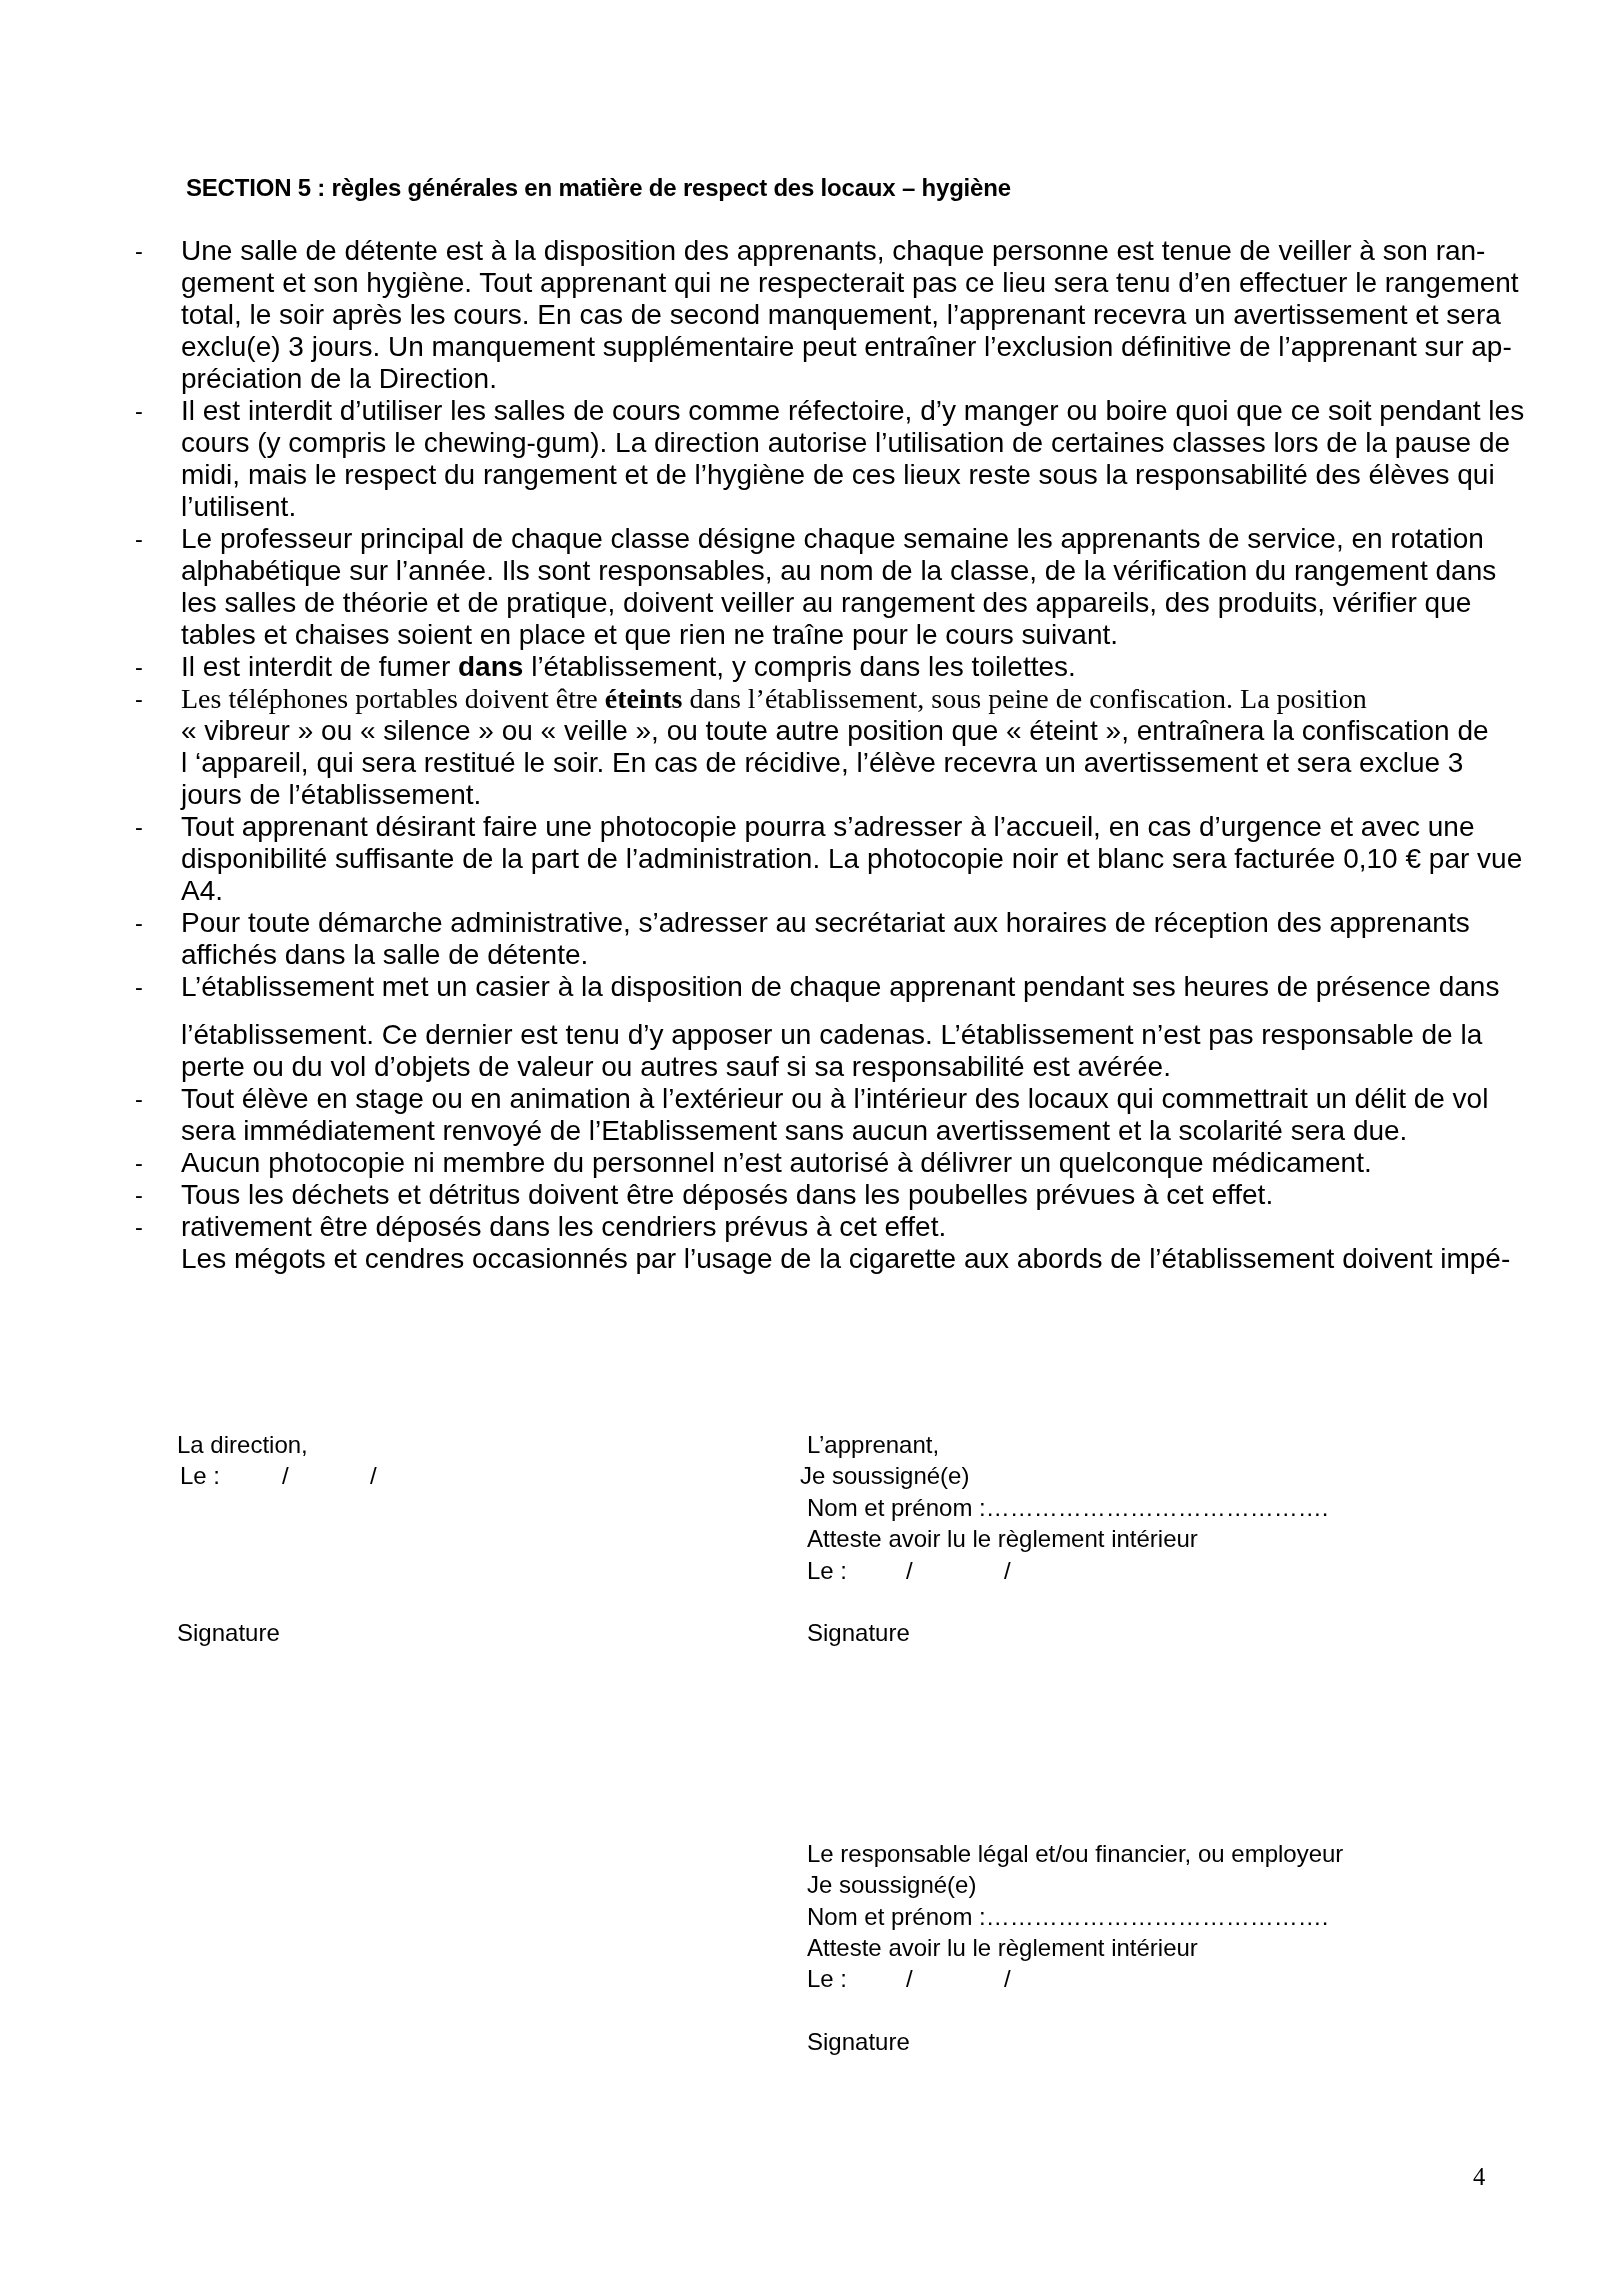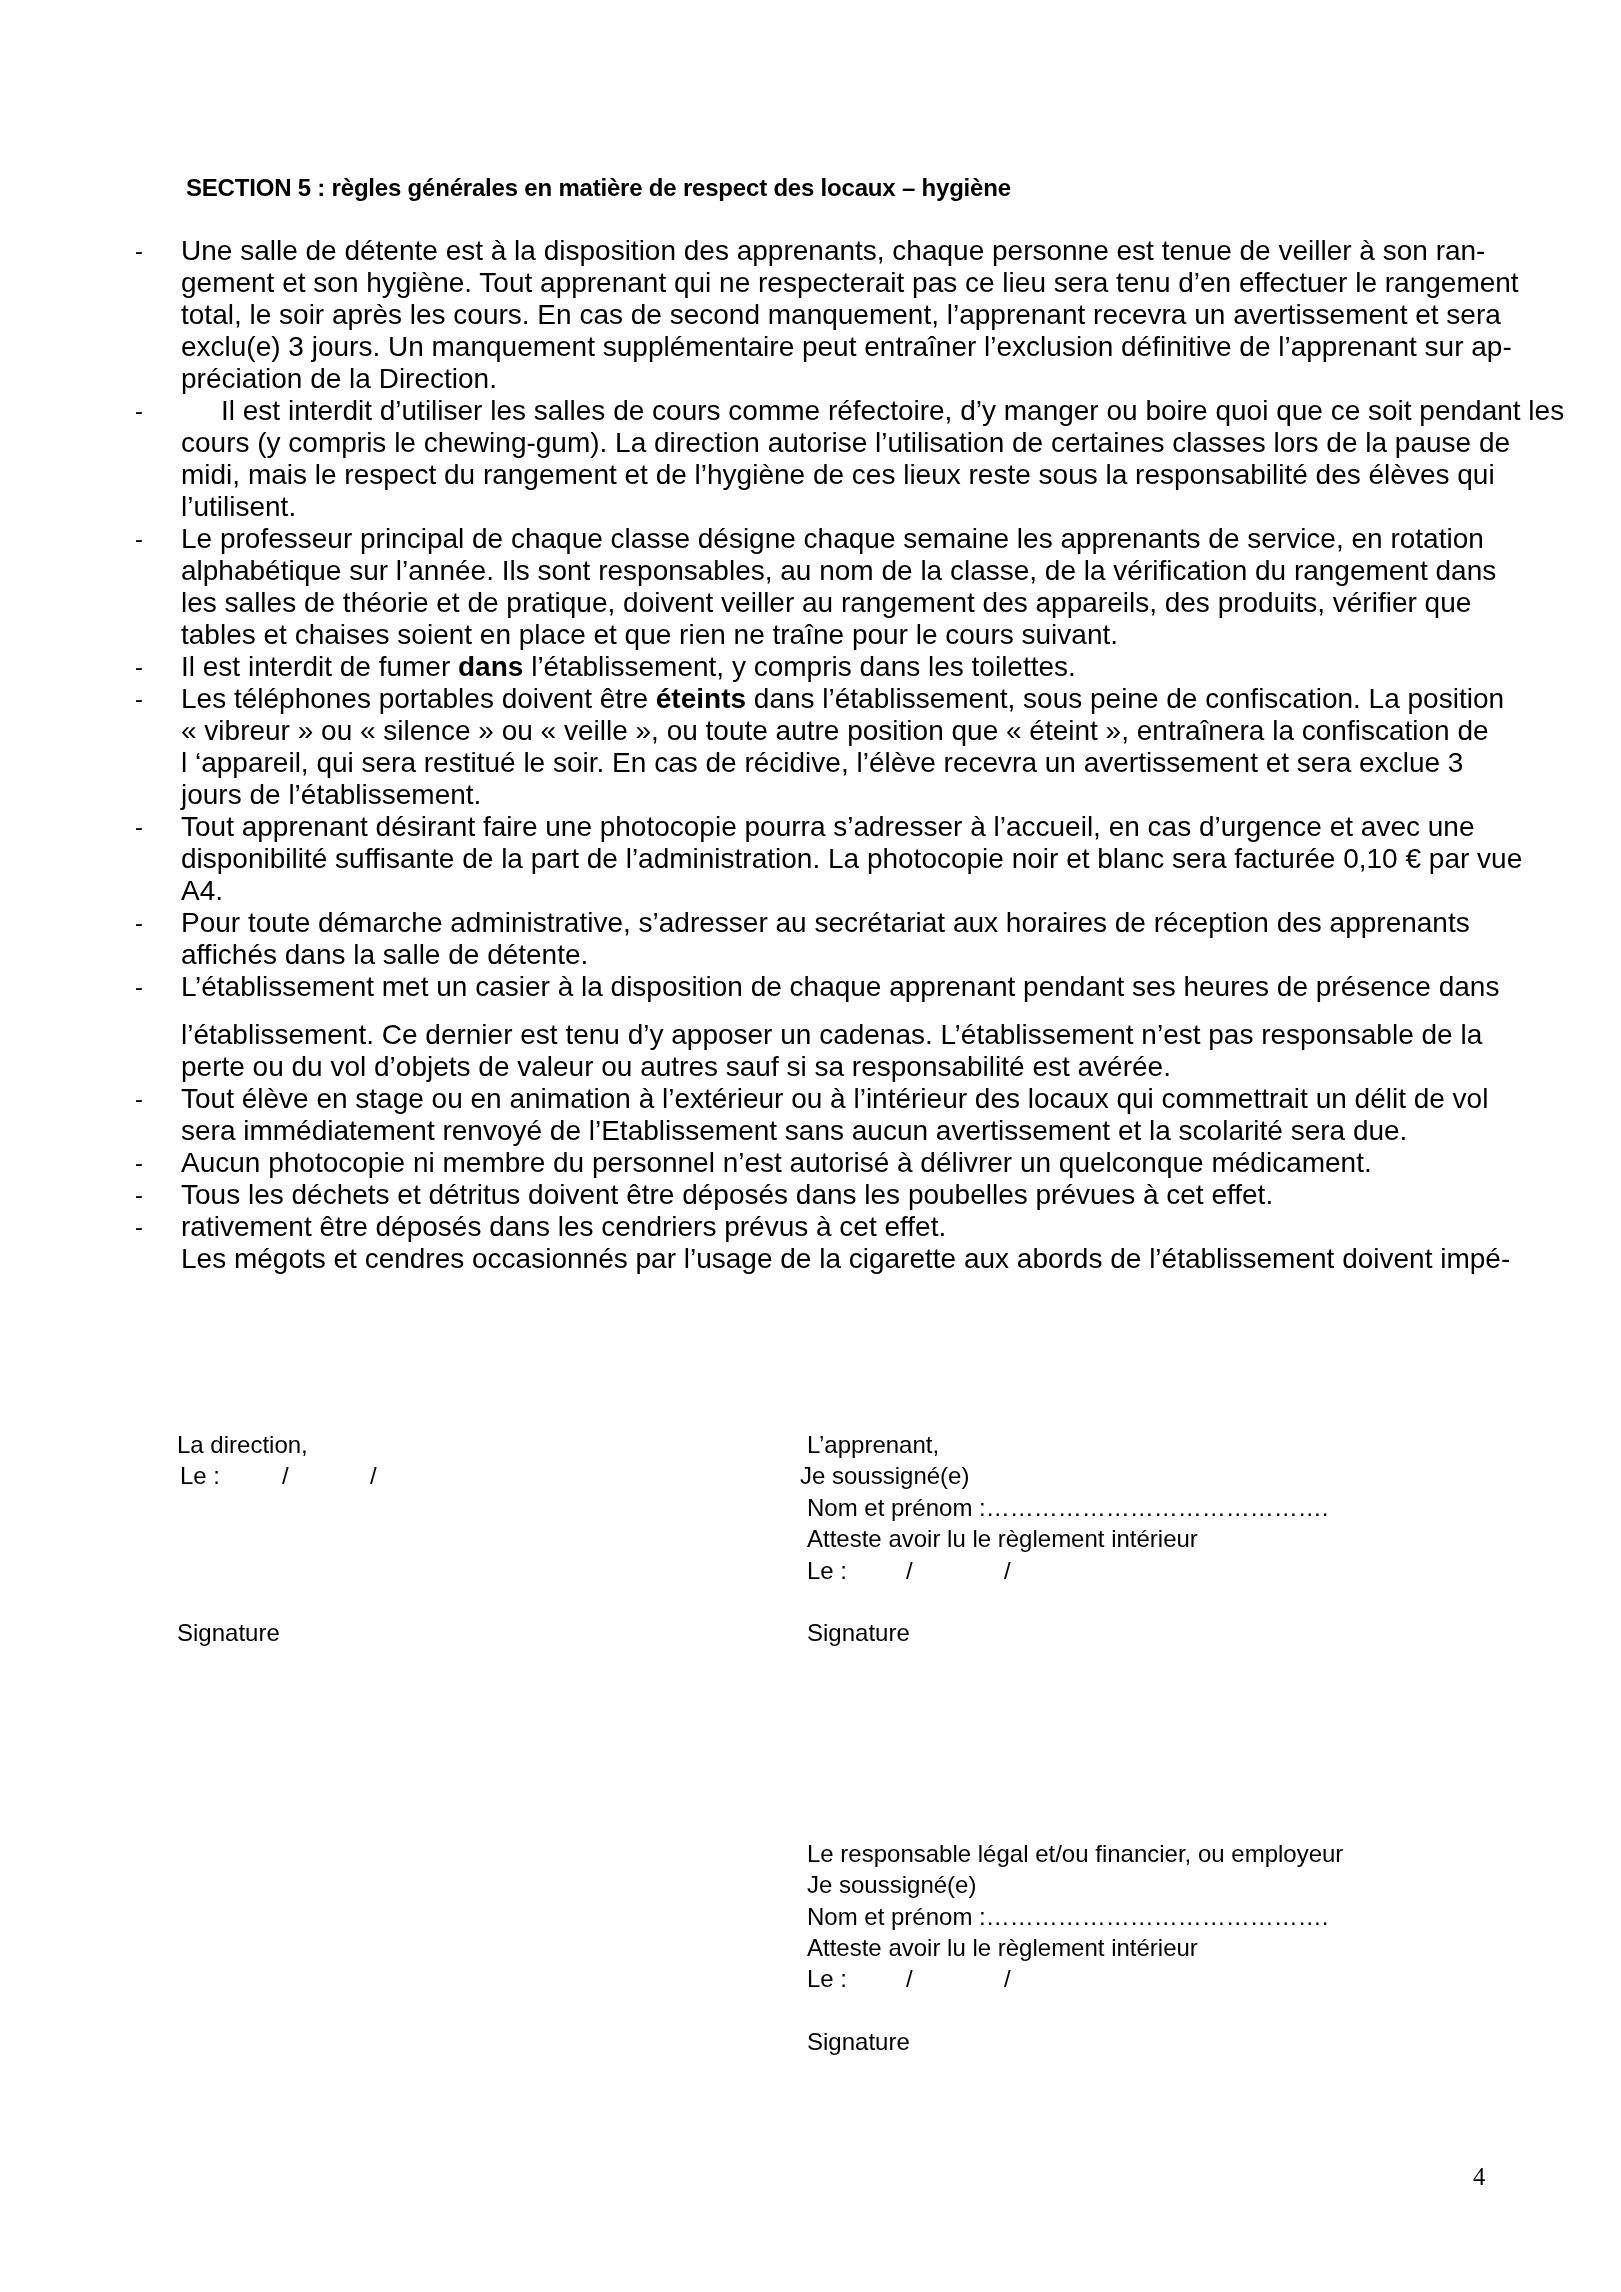--- a/index.html
+++ b/index.html
@@ -31,42 +31,42 @@
       <span class="dash">-</span>
       <span class="line" style="display: block; text-align: left; text-align-last: left;"><span style="white-space: nowrap;">Une salle de détente est à la disposition des apprenants, chaque personne est tenue de veiller à son ran-</span></span>
       <span class="line" style="display: block; text-align: left; text-align-last: left;"><span style="white-space: nowrap;">gement et son hygiène. Tout apprenant qui ne respecterait pas ce lieu sera tenu d’en effectuer le rangement</span></span>
       <span class="line" style="display: block; text-align: left; text-align-last: left;"><span style="white-space: nowrap;">total, le soir après les cours. En cas de second manquement, l’apprenant recevra un avertissement et sera</span></span>
       <span class="line" style="display: block; text-align: left; text-align-last: left;"><span style="white-space: nowrap;">exclu(e) 3 jours. Un manquement supplémentaire peut entraîner l’exclusion définitive de l’apprenant sur ap-</span></span>
       <span class="line last">préciation de la Direction.</span>
     </div>
 
     <div class="item">
       <span class="dash">-</span>
-      <span class="line" style="display: block; text-align: right; text-align-last: left; margin-left: 40px;"><span style="white-space: nowrap;">Il est interdit d’utiliser les salles de cours comme réfectoire, d’y manger ou boire quoi que ce soit pendant les</span></span>
+      <span class="line" style="display: block; text-align: right; text-align-last: left;"><span style="white-space: nowrap;">Il est interdit d’utiliser les salles de cours comme réfectoire, d’y manger ou boire quoi que ce soit pendant les</span></span>
       <span class="line" style="display: block; text-align: left; text-align-last: left;"><span style="white-space: nowrap;">cours (y compris le chewing-gum). La direction autorise l’utilisation de certaines classes lors de la pause de</span></span>
       <span class="line" style="display: block; text-align: left; text-align-last: left;"><span style="white-space: nowrap;">midi, mais le respect du rangement et de l’hygiène de ces lieux reste sous la responsabilité des élèves qui</span></span>
       <span class="line last">l’utilisent.</span>
     </div>
 
     <div class="item">
       <span class="dash">-</span>
       <span class="line" style="display: block; text-align: left; text-align-last: left;"><span style="white-space: nowrap;">Le professeur principal de chaque classe désigne chaque semaine les apprenants de service, en rotation</span></span>
       <span class="line" style="display: block; text-align: left; text-align-last: left;"><span style="white-space: nowrap;">alphabétique sur l’année. Ils sont responsables, au nom de la classe, de la vérification du rangement dans</span></span>
       <span class="line" style="display: block; text-align: left; text-align-last: left;"><span style="white-space: nowrap;">les salles de théorie et de pratique, doivent veiller au rangement des appareils, des produits, vérifier que</span></span>
       <span class="line last">tables et chaises soient en place et que rien ne traîne pour le cours suivant.</span>
     </div>
 
     <div class="item">
       <span class="dash">-</span>
       <span class="line last"><span>Il est interdit de fumer </span><b>dans</b><span> l’établissement, y compris dans les toilettes.</span></span>
     </div>
 
     <div class="item">
       <span class="dash">-</span>
-      <span class="line" style="display: block; word-spacing: 0px; text-align: left; text-align-last: left;"><span style="white-space: nowrap;"><span>Les téléphones portables doivent être </span><b>éteints</b><span> dans l’établissement, sous peine de confiscation. La position</span></span></span>
+      <span class="line" style="display: block; word-spacing: 0px; text-align: left; text-align-last: left; font-family: Liberation Serif, serif;"><span style="white-space: nowrap;"><span>Les téléphones portables doivent être </span><b>éteints</b><span> dans l’établissement, sous peine de confiscation. La position</span></span></span>
       <span class="line" style="display: block; text-align: left; text-align-last: left;"><span style="white-space: nowrap;">« vibreur » ou « silence » ou « veille », ou toute autre position que « éteint », entraînera la confiscation de</span></span>
       <span class="line" style="display: block; text-align: left; text-align-last: left;"><span style="white-space: nowrap;">l ‘appareil, qui sera restitué le soir. En cas de récidive, l’élève recevra un avertissement et sera exclue 3</span></span>
       <span class="line last">jours de l’établissement.</span>
     </div>
 
     <div class="item">
       <span class="dash">-</span>
       <span class="line" style="display: block; text-align: left; text-align-last: left;"><span style="white-space: nowrap;">Tout apprenant désirant faire une photocopie pourra s’adresser à l’accueil, en cas d’urgence et avec une</span></span>
       <span class="line" style="display: block; text-align: left; text-align-last: left;"><span style="white-space: nowrap;">disponibilité suffisante de la part de l’administration. La photocopie noir et blanc sera facturée 0,10 € par vue</span></span>
       <span class="line last">A4.</span>

